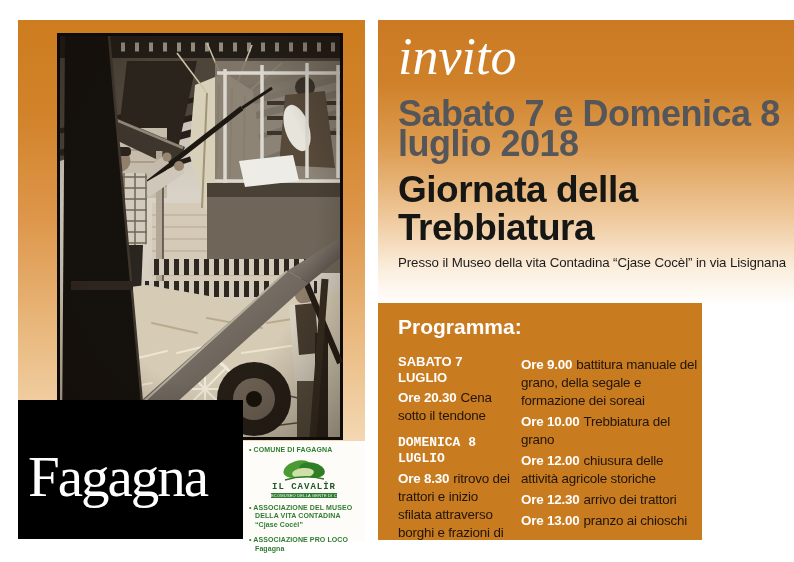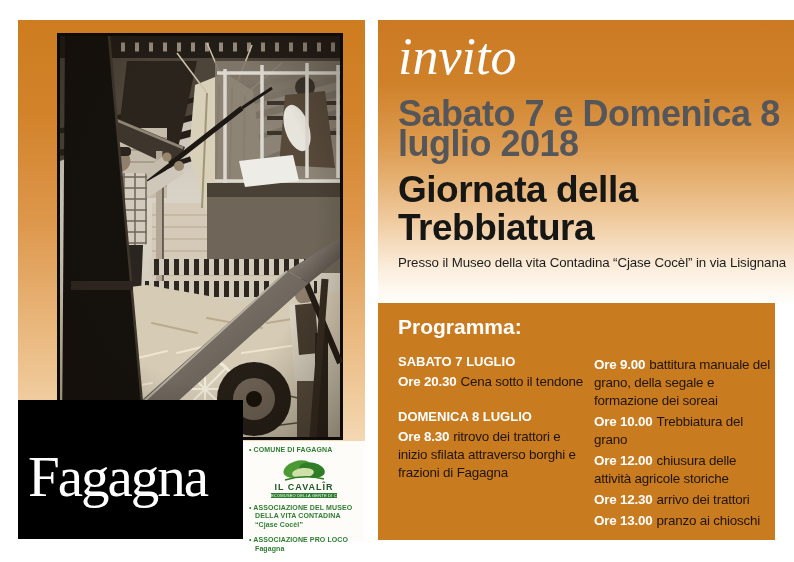--- a/index.html
+++ b/index.html
@@ -34,21 +34,21 @@
   .credit{
     font-size:7px;font-weight:bold;color:var(--green,#2f7d33);
     line-height:8.5px;margin:3px 0 0 6px;padding-left:6px;text-indent:-6px;
     letter-spacing:.1px;width:108px;
   }
   .credit.museo{margin-top:6px;}
   .credit.proloco{margin-top:7px;}
   .cavalir{width:100%;text-align:center;margin-top:3px;}
   .cavalir svg{display:block;margin:0 auto;}
   .cavalir-title{
-    font-family:Liberation Sans, sans-serif;font-weight:bold;font-size:9px;
+    font-family:Liberation Mono, monospace;font-weight:bold;font-size:9px;
     color:#1d5a26;letter-spacing:1px;line-height:9px;margin-top:-1px;
   }
   .cavalir-bar{
     width:66px;height:5px;background:var(--green,#2f7d33);margin:1px auto 0;
     color:#ffffff;font-size:4px;line-height:5px;letter-spacing:.2px;
     overflow:hidden;white-space:nowrap;
   }
   
   .right-panel{
     position:absolute;left:378px;top:20px;width:449px;height:283px;
@@ -65,34 +65,34 @@
   }
   .big-title{
     margin-top:13px;font-weight:bold;font-size:37px;line-height:38px;
     letter-spacing:-.5px;color:#161614;
   }
   .subtitle{
     margin-top:8px;font-size:13.3px;color:#1d1d1b;letter-spacing:-.1px;
   }
   
   .program-panel{
-    position:absolute;left:378px;top:303px;width:397px;height:237px;
+    position:absolute;left:378px;top:303px;width:324px;height:237px;
     background:var(--orange-panel,#c97b20);
     box-sizing:border-box;padding:12px 0 0 20px;overflow:hidden;
   }
   .prog-heading{
     color:#ffffff;font-weight:bold;font-size:21px;line-height:24px;margin:0 0 6px 0;
   }
   .prog-cols{display:flex;gap:9px;}
   .prog-col{width:187px;}
   .prog-col.c2{width:181px;padding-top:8px;}
   .day{
     color:#ffffff;font-weight:bold;font-size:13px;line-height:16px;margin:9px 0 2px 0;
   }
-  .day.spaced{margin-top:18px;}
+  .day.spaced{margin-top:10px;font-family:Liberation Mono, monospace;}
   .event{
     font-size:13.4px;line-height:18px;color:#20150a;margin:3px 0;
     letter-spacing:-.2px;
   }
   .event .time{color:#ffffff;font-weight:bold;margin-right:4px;}
   .note{
     margin:14px 0 0 0;font-weight:bold;font-size:16px;line-height:20px;
     color:#17100a;letter-spacing:-.4px;width:200px;
   }
   p{margin:0;}

